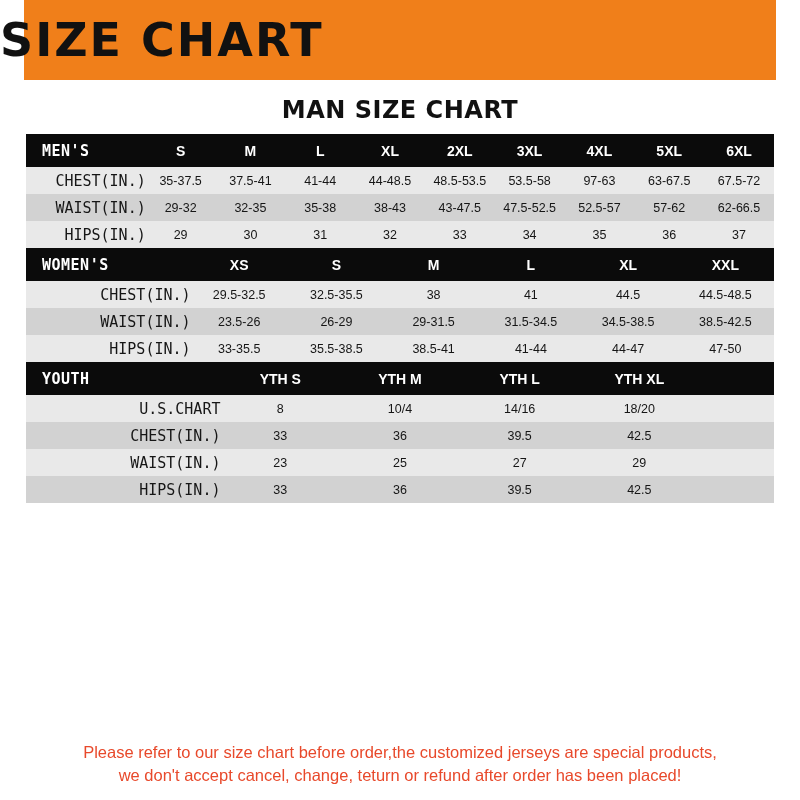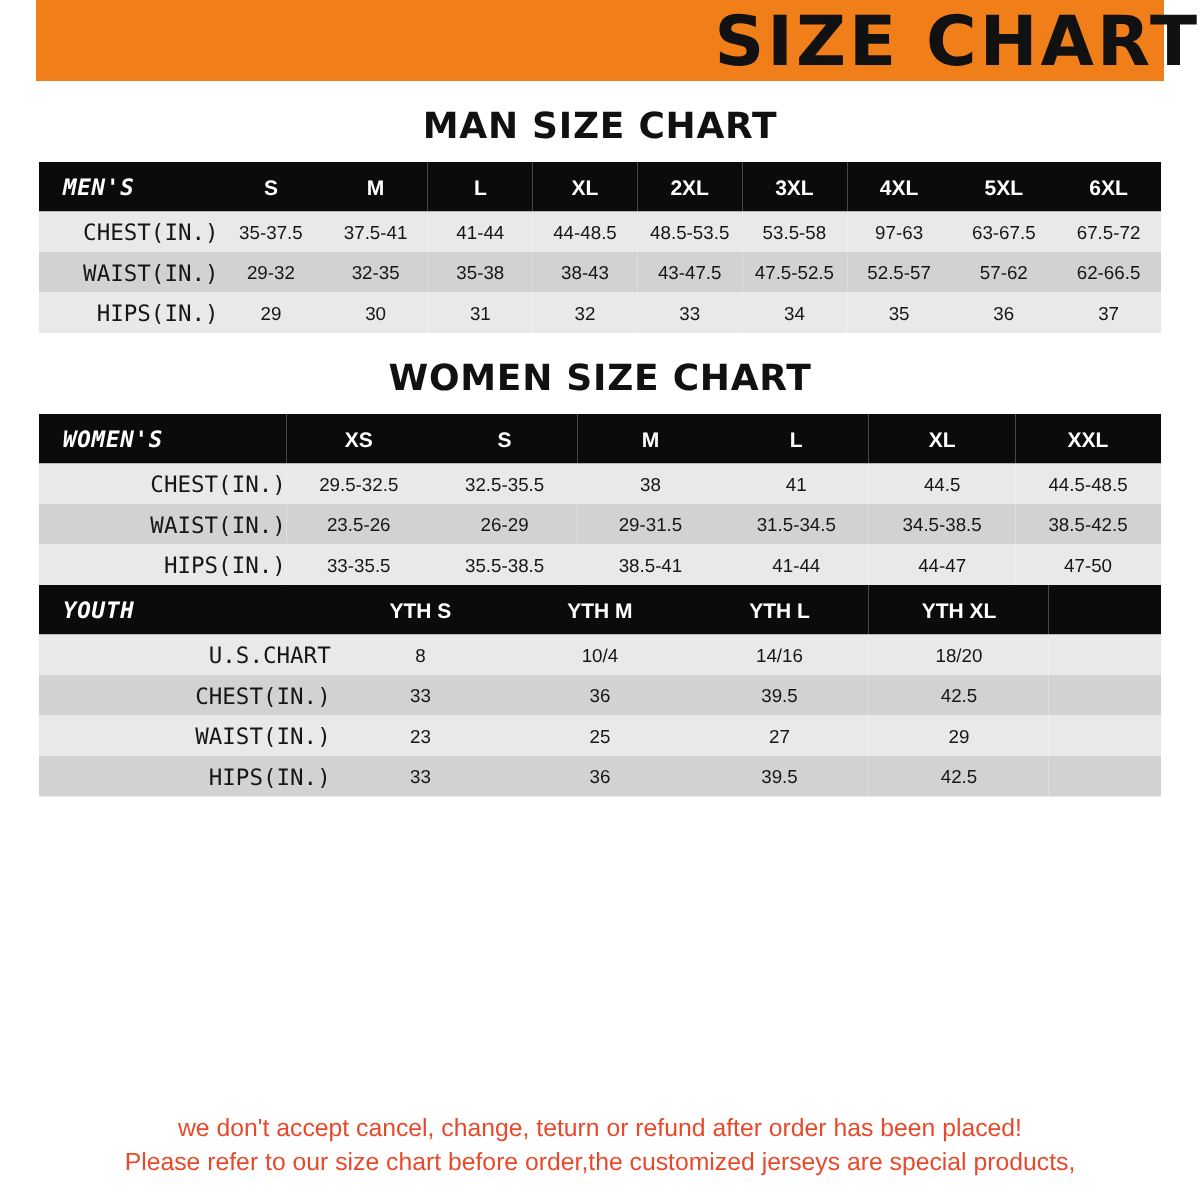--- a/index.html
+++ b/index.html
@@ -18,24 +18,24 @@
     width: 800px;
     height: 800px;
     background: #ffffff;
     box-sizing: border-box;
     display: flex;
     flex-direction: column;
   }
   
   .banner {
     background: #f07f1a;
-    height: 54px;
+    height: 80px;
     display: flex;
     align-items: center;
-    justify-content: flex-end;
+    justify-content: flex-start;
     position: relative;
   }
   .banner::before {
     content: "";
     position: absolute;
     left: 0; top: 0; bottom: 0;
     width: 24px;
     background: #ffffff;
   }
   .banner::after {
@@ -89,21 +89,20 @@
     font-weight: bold;
     height: 33px;
     font-size: 14px;
   }
   table.size-table thead th.row-label {
     text-align: left;
     padding-left: 16px;
     font-family: "DejaVu Sans Mono", monospace;
     font-size: 15px;
     letter-spacing: 0.5px;
-    font-style: italic;
   }
   table.size-table tbody td.row-label {
     font-family: "DejaVu Sans Mono", monospace;
     font-size: 15px;
     letter-spacing: 0px;
     text-align: right;
   }
   tr.band-light td { background: #e9e9e9; }
   tr.band-dark td { background: #d2d2d2; }
 
@@ -182,21 +181,20 @@
           <td>32</td>
           <td>33</td>
           <td>34</td>
           <td>35</td>
           <td>36</td>
           <td>37</td>
         </tr>
       </tbody>
     </table>
 
-    <div class="section-title">WOMEN SIZE CHART</div>
     <table class="size-table">
       <colgroup>
         <col style="width:22%">
         <col span="6" style="width:13%">
       </colgroup>
       <thead>
         <tr>
           <th class="row-label">WOMEN'S</th>
           <th>XS</th>
           <th>S</th>
@@ -283,18 +281,18 @@
           <td>33</td>
           <td>36</td>
           <td>39.5</td>
           <td>42.5</td>
           <td></td>
         </tr>
       </tbody>
     </table>
 
     <div class="footer-note">
+      <div>Please refer to our size chart before order,the customized jerseys are special products,</div>
       <div>we don't accept cancel, change, teturn or refund after order has been placed!</div>
-      <div>Please refer to our size chart before order,the customized jerseys are special products,</div>
     </div>
 
   </div>
 </div>
 
 </body></html>

